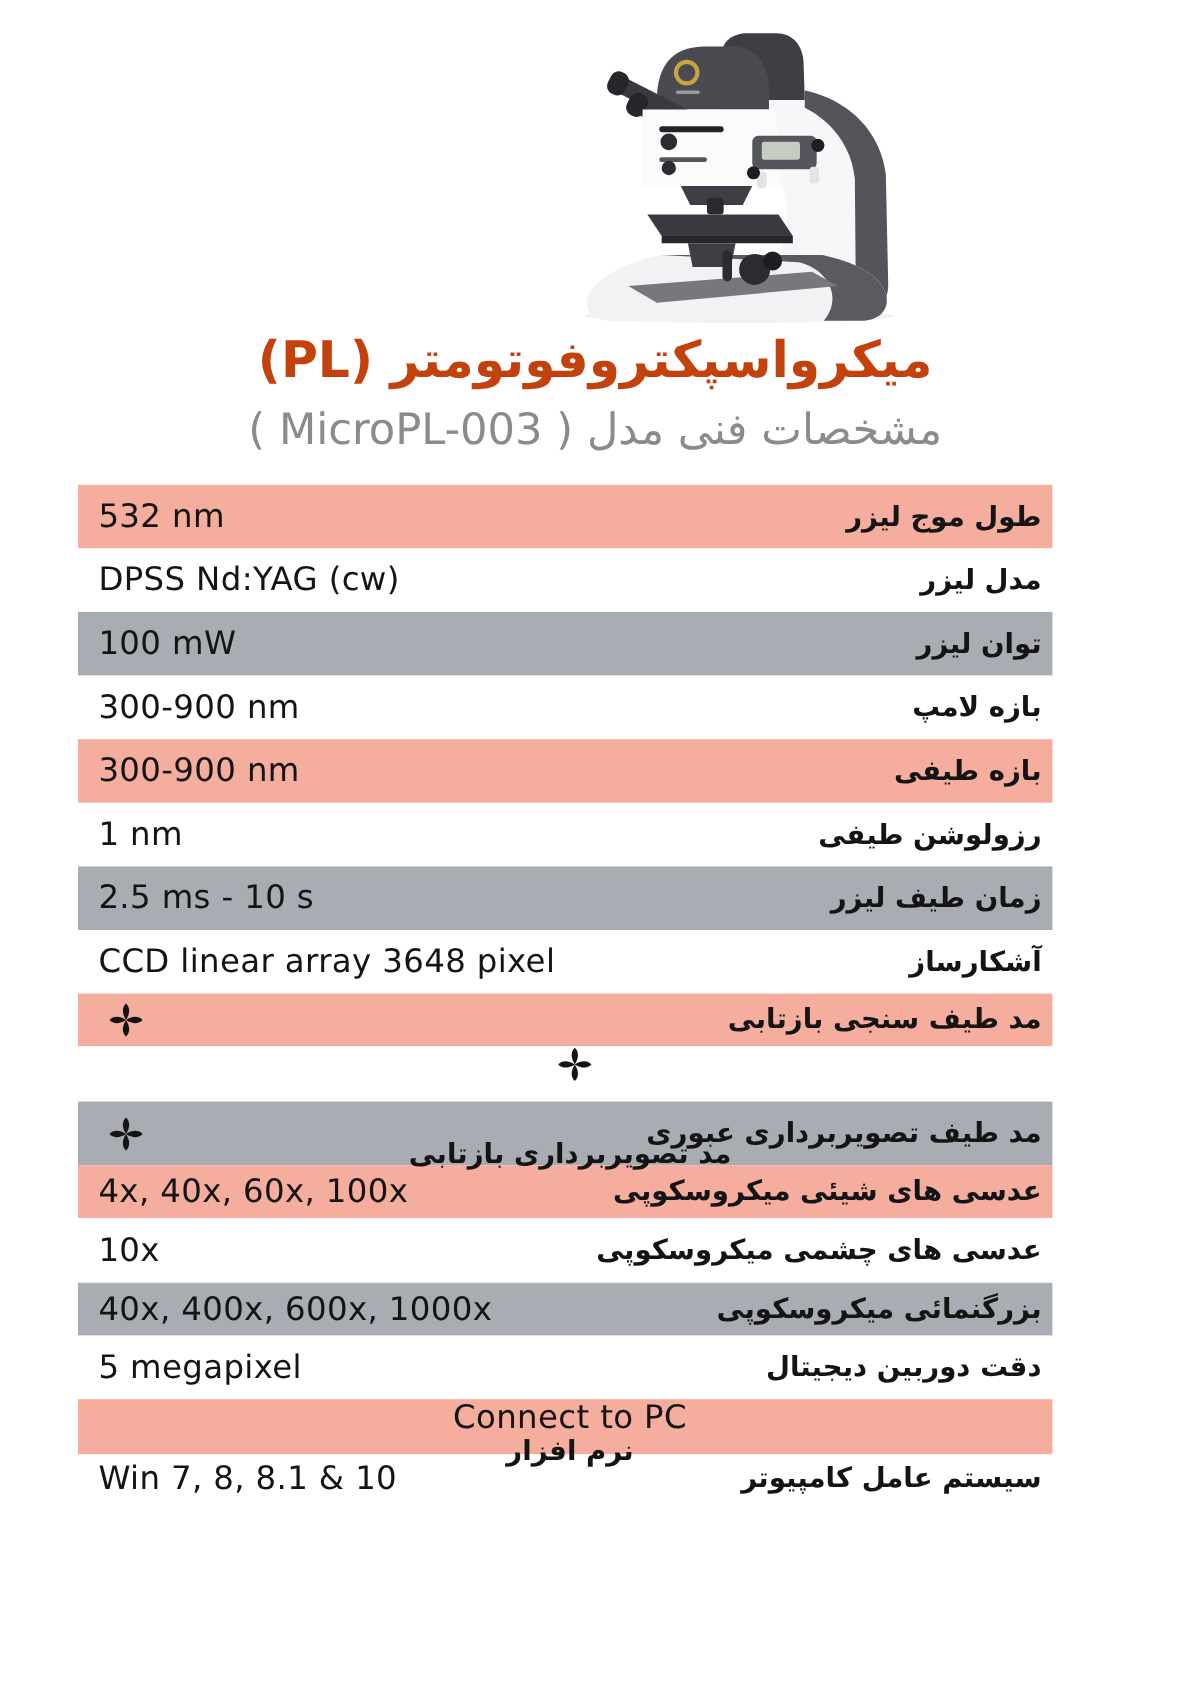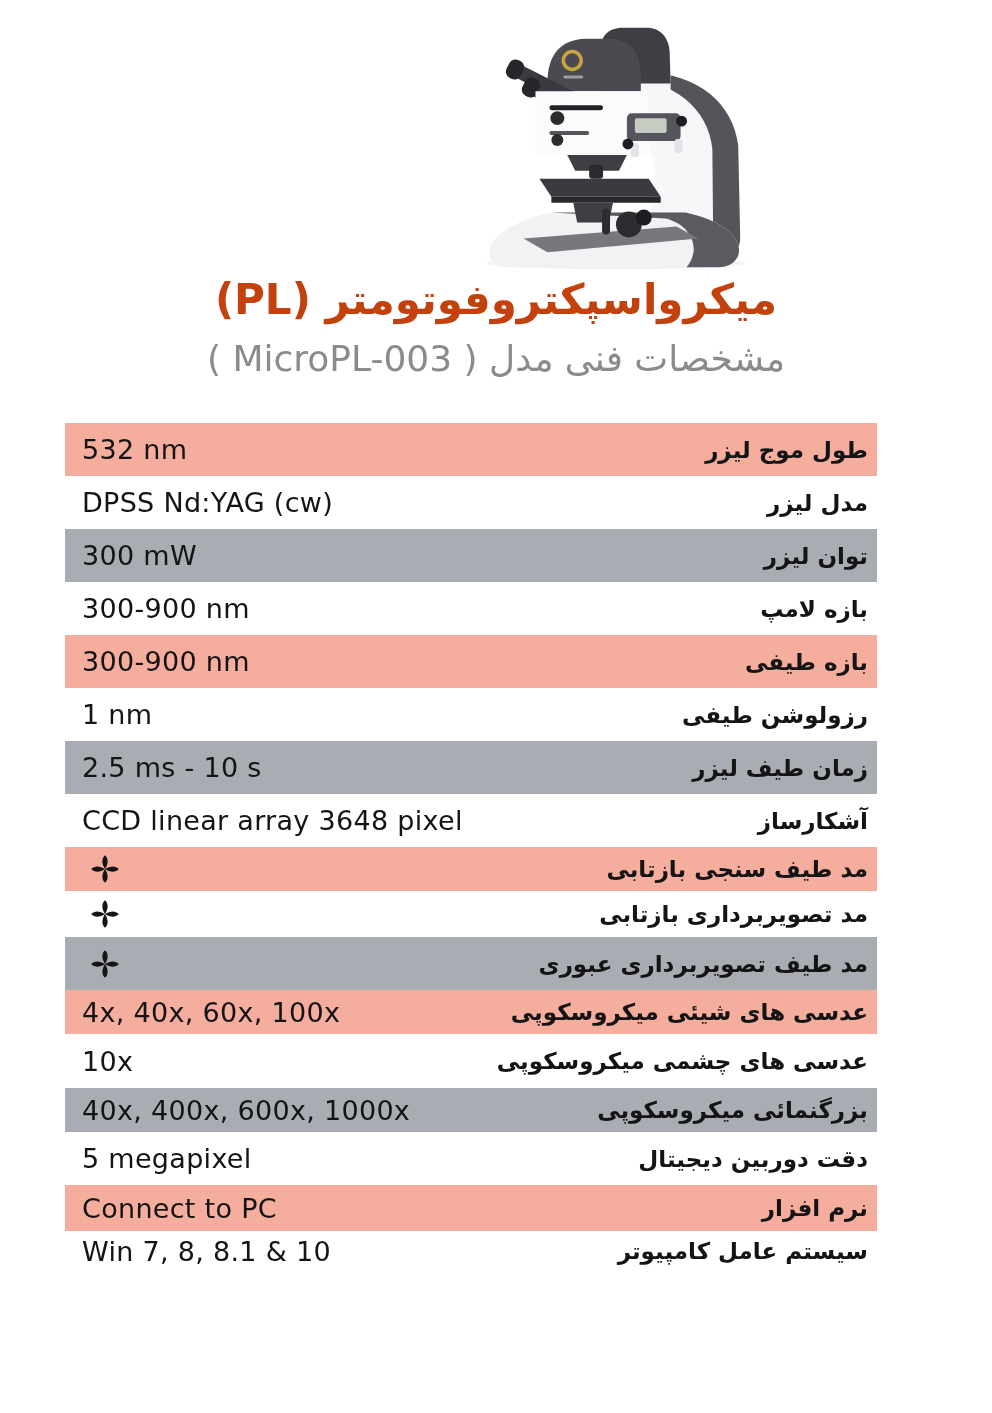--- a/index.html
+++ b/index.html
@@ -14,31 +14,31 @@
   .title {
     position:absolute; top:276px; left:0; width:100%;
     text-align:center; direction:rtl;
     font-size:42px; font-weight:bold; color:#c2410c; line-height:1.15;
   }
   .subtitle {
     position:absolute; top:338px; left:0; width:100%;
     text-align:center; direction:rtl;
     font-size:36px; font-weight:normal; color:#8b8b8b; line-height:1.15;
   }
-  .spec-table { position:absolute; left:65px; top:423px; width:812px; }
+  .spec-table { position:absolute; left:65px; top:404px; width:812px; }
   .spec-row {
     height:53px; display:flex; align-items:center; justify-content:space-between;
     padding:0 9px 0 17px;
   }
   
   .spec-row:nth-child(9),
   .spec-row:nth-child(12),
   .spec-row:nth-child(14) { height:44px; }
   .spec-row:nth-child(10),
-  .spec-row:nth-child(16) { height:46px; }
+  .spec-row:nth-child(16) { height:46px;flex-direction:column; }
   .spec-row:nth-child(13) { height:54px; }
   .spec-row:nth-child(17) { height:40px; }
   .spec-row:nth-child(18) { height:52px; }
   .bg-salmon { background:#F5AD9D; }
   .bg-gray   { background:#A9ADB3; }
   .bg-white  { background:#FFFFFF;gap:47px; }
   .spec-value {
     font-size:27px; color:#141414; white-space:nowrap; letter-spacing:0.3px;
     display:flex; align-items:center;
   }
@@ -121,21 +121,21 @@
     <span class="spec-value">532 nm</span>
     <span class="spec-label" lang="fa">طول موج لیزر</span>
   </div>
 
   <div class="spec-row bg-white">
     <span class="spec-value">DPSS Nd:YAG (cw)</span>
     <span class="spec-label" lang="fa">مدل لیزر</span>
   </div>
 
   <div class="spec-row bg-gray">
-    <span class="spec-value">300 mW</span>
+    <span class="spec-value">100 mW</span>
     <span class="spec-label" lang="fa">توان لیزر</span>
   </div>
 
   <div class="spec-row bg-white">
     <span class="spec-value">300-900 nm</span>
     <span class="spec-label" lang="fa">بازه لامپ</span>
   </div>
 
   <div class="spec-row bg-salmon">
     <span class="spec-value">300-900 nm</span>

